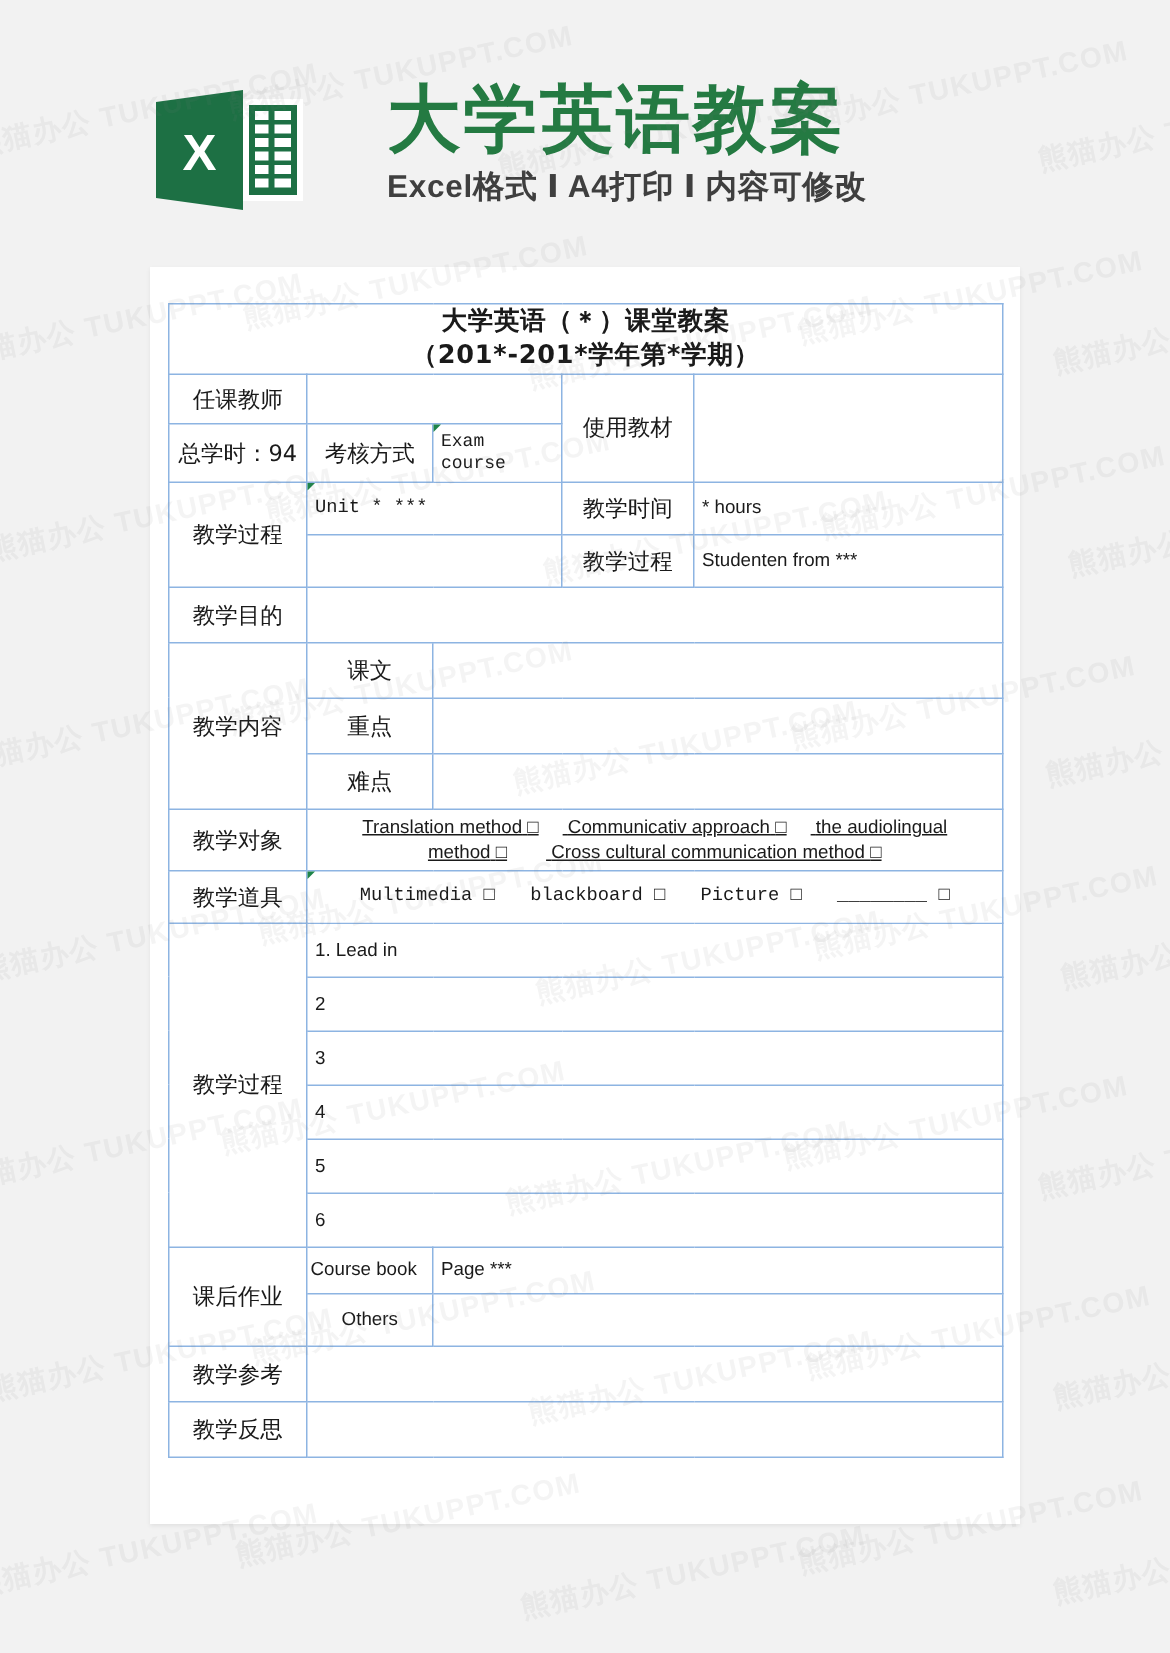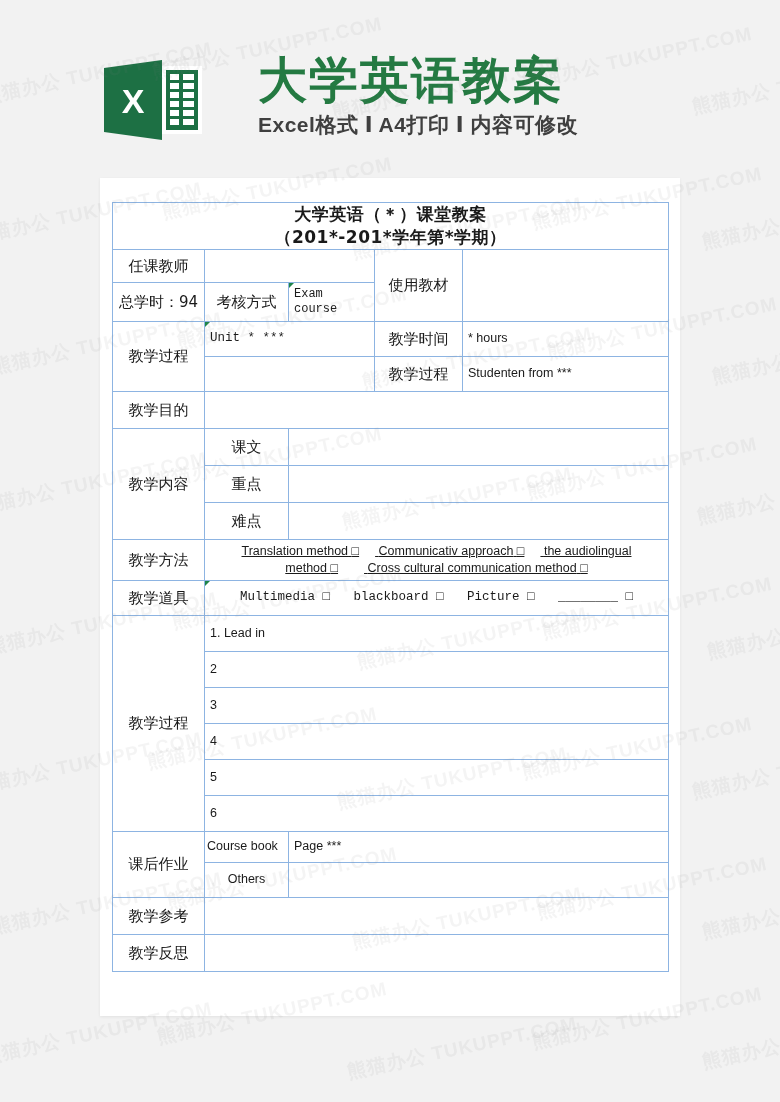--- a/index.html
+++ b/index.html
@@ -252,21 +252,21 @@
         <td class="blue cn" style="height:36px">重点</td>
         <td class="blue" colspan="3"></td>
       </tr>
 
       <tr>
         <td class="cn" style="height:36px">难点</td>
         <td colspan="3"></td>
       </tr>
 
       <tr>
-        <td class="blue cn" style="height:40px">教学方法</td>
+        <td class="blue cn" style="height:40px">教学对象</td>
         <td class="blue methods" colspan="4">
           <span>Translation method</span>
           <span>□</span><span class="sp"></span>
           <span>Communicativ approach</span>
           <span>□</span><span class="sp"></span>
           <span>the audiolingual</span><br>
           <span>method</span>
           <span>□</span><span class="sp2"></span>
           <span>Cross cultural communication method</span>
           <span>□</span>

